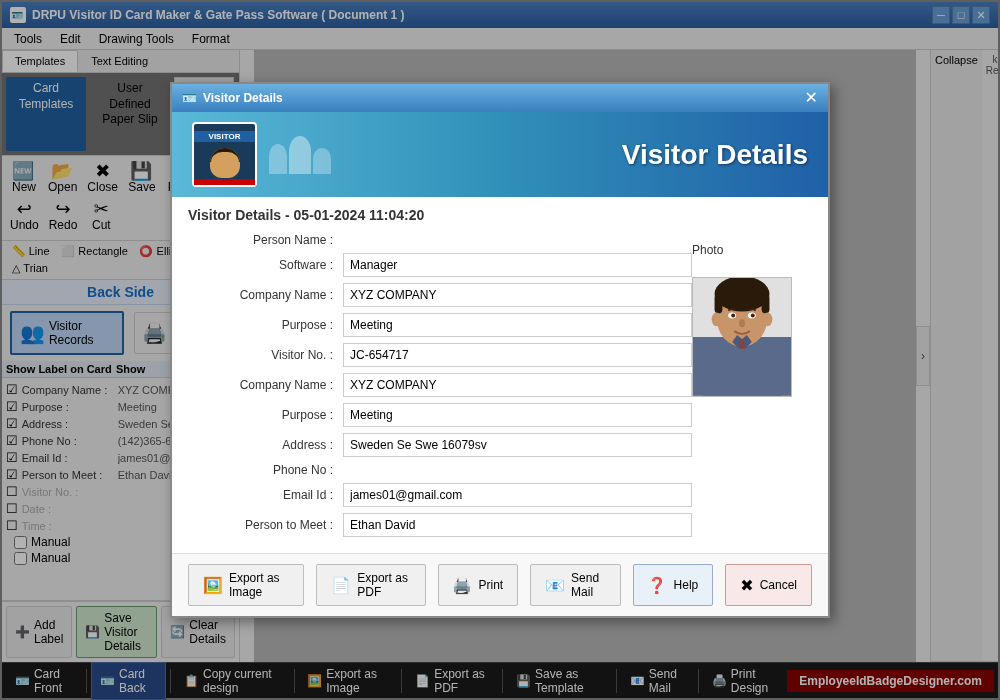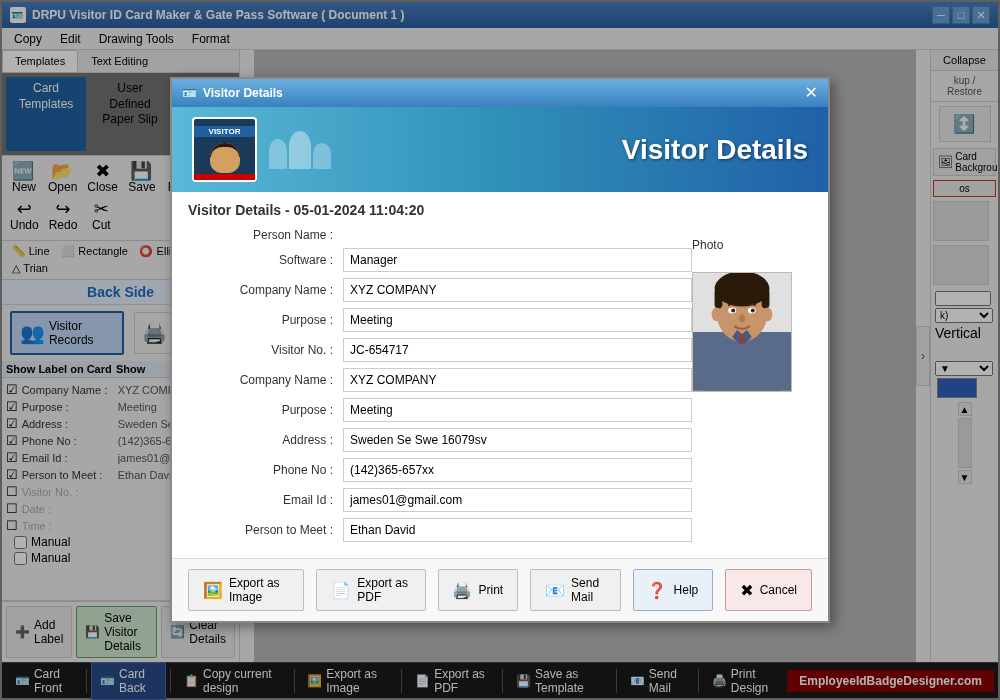--- a/index.html
+++ b/index.html
@@ -59,21 +59,21 @@
     .label-text.disabled { color: #aaa; }
 
     
     .sidebar-bottom { display: flex; gap: 4px; padding: 4px; background: #f0f0f0; border-top: 1px solid #ccc; }
     .sidebar-bottom-btn { display: flex; align-items: center; gap: 4px; padding: 4px 8px; cursor: pointer; background: #e8e8e8; border: 1px solid #ccc; border-radius: 2px; font-size: 11px; }
 
     
     .canvas-area { flex: 1; background: #b8b8b8; position: relative; overflow: hidden; }
 
     
-    .right-sidebar { width: 68px; background: #f0f0f0; border-left: 1px solid #ccc; display: flex; flex-direction: column; overflow: hidden; }
+    .right-sidebar { width: 68px; background: #f0f0f0; border-left: 1px solid #ccc; display: flex; flex-direction: row; overflow: hidden; }
     .collapse-btn { padding: 4px; text-align: center; cursor: pointer; font-size: 11px; background: #e8e8e8; border-bottom: 1px solid #ccc; }
     .right-thumbnail { width: 56px; height: 40px; background: #ddd; border: 1px solid #ccc; margin: 2px; }
 
     
     .dialog-overlay { position: absolute; top: 0; left: 0; width: 100%; height: 100%; background: rgba(0,0,0,0.3); display: flex; align-items: center; justify-content: center; z-index: 100; }
     .dialog { background: white; border: 2px solid #888; width: 660px; max-height: 580px; display: flex; flex-direction: column; box-shadow: 4px 4px 12px rgba(0,0,0,0.4); }
     .dialog-title-bar { background: linear-gradient(to bottom, #6ab0e0, #3a80c0); color: white; padding: 6px 10px; display: flex; justify-content: space-between; align-items: center; font-size: 13px; font-weight: bold; }
     .dialog-close-btn { cursor: pointer; font-size: 16px; color: white; background: none; border: none; line-height: 1; }
 
     
@@ -140,21 +140,21 @@
       <span>DRPU Visitor ID Card Maker &amp; Gate Pass Software ( Document 1 )</span>
     </div>
     <div class="title-bar-controls">
       <div class="title-btn">─</div>
       <div class="title-btn">□</div>
       <div class="title-btn close">✕</div>
     </div>
   </div>
 
   <div class="menu-bar">
-    <div class="menu-item">Copy</div>
+    <div class="menu-item">Tools</div>
     <div class="menu-item">Edit</div>
     <div class="menu-item">Drawing Tools</div>
     <div class="menu-item">Format</div>
   </div>
 
   <div class="content-area">
 
     <div class="left-sidebar">
 
       <div class="sidebar-tabs">
@@ -463,21 +463,20 @@
             <div class="form-row">
               <div class="form-label">Purpose :</div>
               <input class="form-input" type="text" value="Meeting" style="">
             </div>
             <div class="form-row">
               <div class="form-label">Address :</div>
               <input class="form-input" type="text" value="Sweden Se Swe 16079sv" style="">
             </div>
             <div class="form-row">
               <div class="form-label">Phone No :</div>
-              <input class="form-input" type="text" value="(142)365-657xx" style="">
             </div>
             <div class="form-row">
               <div class="form-label">Email Id :</div>
               <input class="form-input" type="text" value="james01@gmail.com" style="">
             </div>
             <div class="form-row">
               <div class="form-label">Person to Meet :</div>
               <input class="form-input" type="text" value="Ethan David" style="">
             </div>
           </div>

